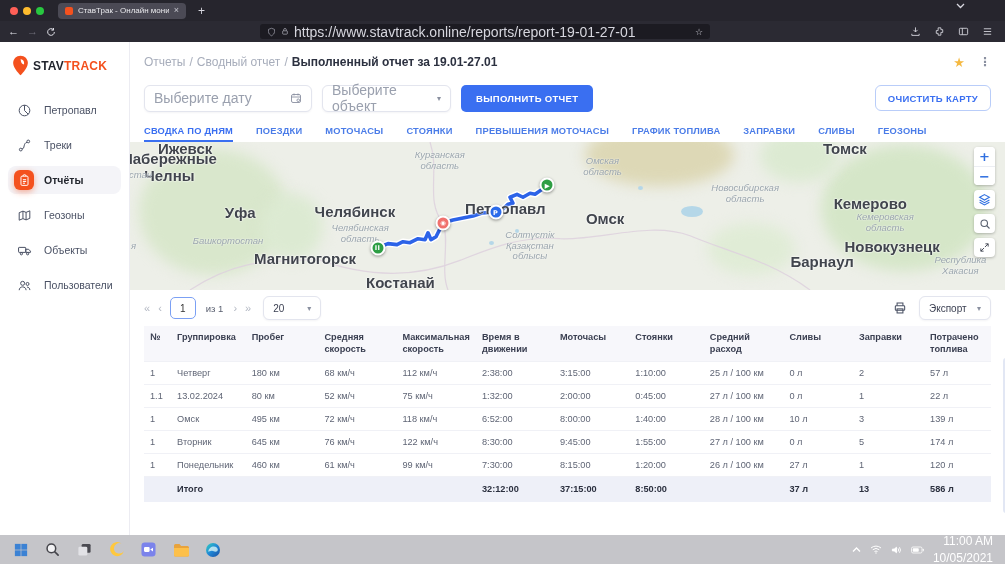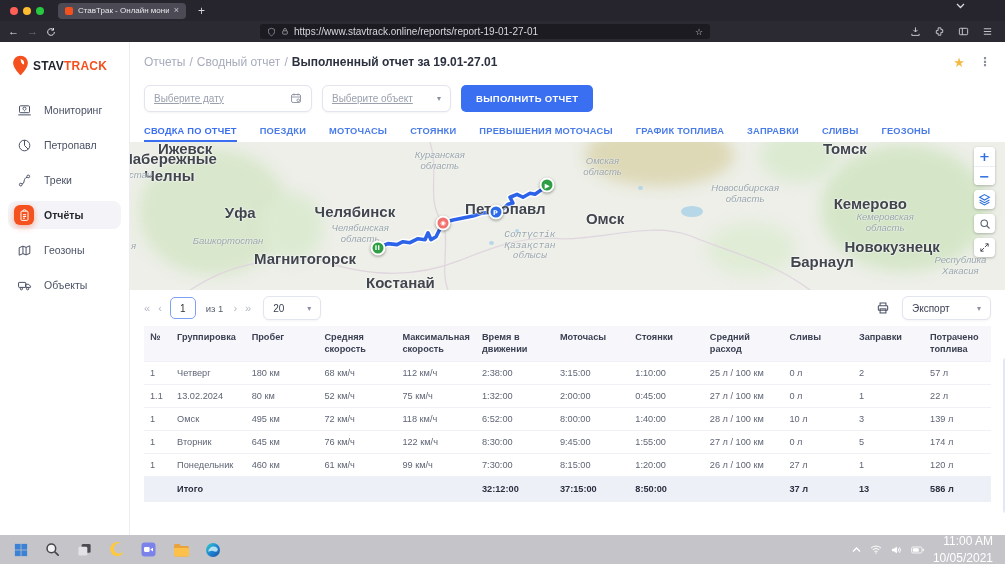--- a/index.html
+++ b/index.html
@@ -16,21 +16,21 @@
   .btab { display:flex; align-items:center; gap:5px; background:#4b4a55; border-radius:4px; height:16px; padding:0 7px; width:128px; }
   .fav { width:8px; height:8px; border-radius:2px; background:#f4511e; flex:none; }
   .btab-title { flex:1; font-size:8px; color:#e8e8ec; white-space:nowrap; overflow:hidden; }
   .btab-close { color:#c6c6cf; font-size:9px; line-height:1; }
   .newtab { color:#d8d8e0; font-size:12px; margin-left:12px; }
   .strip-chevron { position:absolute; right:40px; top:3px; }
   .btoolbar { height:21px; display:flex; align-items:center; padding:0 8px; gap:8px; }
   .nav-ic { color:#e2e2ea; font-size:11px; line-height:1; }
   .nav-ic.dim { color:#6f6e7a; }
   .urlbar { width:450px; height:15px; background:#1c1b22; border-radius:3px; display:flex; align-items:center; gap:5px; padding:0 7px; margin-left:196px; }
-  .url-text { flex:1; font-size:10px; color:#d6d6de; white-space:nowrap; overflow:hidden; }
+  .url-text { flex:1; font-size:14px; color:#d6d6de; white-space:nowrap; overflow:hidden; }
   .url-star { color:#c9c9d2; font-size:9px; font-family:"DejaVu Sans",sans-serif; }
   .tb-icons { margin-left:auto; display:flex; gap:13px; align-items:center; padding-right:4px; }
   .ci svg { display:block; }
 
   
   .app { position:absolute; top:42px; bottom:29px; left:0; right:0; display:flex; background:#f6f7fa; }
   .sidebar { width:130px; background:#fff; border-right:1px solid #ececf2; flex:none; }
   .logo { display:flex; align-items:center; gap:4px; padding:13px 8px 14px 12px; }
   .brand { font-size:12px; font-weight:800; letter-spacing:.2px; white-space:nowrap; }
   .brand .b1 { color:#23262e; } .brand .b2 { color:#f4511e; }
@@ -44,21 +44,21 @@
   .page-header { height:40px; background:#fff; display:flex; align-items:center; padding:0 14px; }
   .breadcrumb { font-size:12px; color:#a7adbb; }
   .breadcrumb .sep { margin:0 4px; }
   .breadcrumb .crumb.current { color:#2c3140; font-weight:700; }
   .header-actions { margin-left:auto; display:flex; align-items:center; gap:14px; }
   .star { color:#f5b942; font-size:13px; font-family:"DejaVu Sans",sans-serif; }
   .kebab { color:#8a90a0; font-size:12px; font-weight:700; font-family:"DejaVu Sans",sans-serif; }
 
   .filter-row { height:40px; background:#fff; display:flex; align-items:center; gap:10px; padding:0 14px 8px; }
   .fld { height:27px; border:1px solid #e3e5ee; border-radius:6px; background:#fff; display:flex; align-items:center; justify-content:space-between; padding:0 9px; box-shadow:0 1px 2px rgba(30,40,80,.05); }
-  .fld .ph { font-size:10px; color:#9aa0ae;text-decoration:underline; }
+  .fld .ph { font-size:14px; color:#9aa0ae; }
   .fld.date { width:168px; }
   .fld.obj { width:129px; }
   .caret { color:#8a90a0; font-size:8px; font-family:"DejaVu Sans",sans-serif; }
   .btn-run { height:27px; background:#3a6ff1; border:none; color:#fff; font-family:inherit; font-size:9.5px; font-weight:700; letter-spacing:.3px; border-radius:5px; padding:0 15px; cursor:pointer; }
   .btn-clear { margin-left:auto; height:26px; background:#fff; border:1px solid #b9cdf9; color:#3a6ff1; font-family:inherit; font-size:9.5px; font-weight:700; letter-spacing:.3px; border-radius:6px; padding:0 12px; cursor:pointer; }
 
   .tabs-row { height:20px; background:#fff; display:flex; gap:23px; padding:0 14px; align-items:flex-end; }
   .tab-item { font-size:9.3px; font-weight:700; color:#4a7ce8; letter-spacing:.2px; padding-bottom:4px; border-bottom:2px solid transparent; white-space:nowrap; cursor:pointer; }
   .tab-item.active { color:#3a6ff1; border-bottom-color:#3a6ff1; }
 
@@ -77,21 +77,21 @@
   .ctrl-group .ctrl { box-shadow:none; border-radius:0; }
   .ctrl-group .ctrl + .ctrl { border-top:1px solid #eceef3; }
 
   
   .bar2 { height:36px; background:#fff; display:flex; align-items:center; gap:8px; padding:0 14px; }
   .pg-btn { color:#b3b8c3; font-size:11px; cursor:pointer; }
   .pg-input { width:26px; height:22px; border:1.5px solid #7ba0f4; border-radius:5px; text-align:center; font-size:10px; color:#333; font-family:inherit; outline:none; }
   .pg-of { font-size:9.5px; color:#5a6070; margin:0 2px; }
   .mini-select { height:24px; border:1px solid #e3e5ee; border-radius:6px; background:#fff; display:flex; align-items:center; justify-content:space-between; padding:0 9px; font-size:10px; color:#3a3f51; box-shadow:0 1px 2px rgba(30,40,80,.05); cursor:pointer; }
   .mini-select.size { width:58px; margin-left:4px; }
-  .mini-select.export { width:89px; }
+  .mini-select.export { width:72px; }
   .bar2-right { margin-left:auto; display:flex; align-items:center; gap:12px; }
 
   .table-wrap { background:#fff; flex:1; padding:0 14px 10px; position:relative; }
   table { width:100%; border-collapse:collapse; table-layout:fixed; }
   thead th { background:#f7f7fb; text-align:left; font-size:9.2px; font-weight:700; color:#3a3f51; padding:6px 6px; line-height:1.25; vertical-align:top; }
   tbody td { font-size:9.2px; color:#5f6575; padding:0 6px; height:23px; border-bottom:1px solid #f0f1f6; background:#fff; }
   tbody tr:first-child td { border-top:1px solid #f0f1f6; }
   tfoot td { font-size:9.2px; background:#eef0f8; font-weight:700; color:#2c3140; height:25px; padding:0 6px; }
   .scroll-thumb { position:absolute; right:-4px; top:32px; width:6px; height:155px; background:#e2e7f4; border-radius:3px; }
 
@@ -184,30 +184,20 @@
               <path d="M12 1C6 1 1.5 5.6 1.5 11.4 1.5 19 12 29 12 29s10.5-10 10.5-17.6C22.5 5.6 18 1 12 1z" fill="#f4511e"></path>
               <path d="M12 6.2c2.9 0 5.2 2.3 5.2 5.2 0 .8-.2 1.6-.5 2.3-2.3-.8-4-3-4.2-5.6-.2-.8-.3-1.4-.5-1.9z" fill="#fff"></path>
             </svg>
         </span>
         <span class="brand"><span class="b1">STAV</span><span class="b2">TRACK</span></span>
       </div>
       <nav class="menu">
           <div class="menu-item">
             <span class="ic">
               <svg width="15" height="15" viewBox="0 0 24 24" fill="none" stroke="currentColor" stroke-width="1.6">
-                <rect x="4" y="4.5" width="16" height="11" rx="1.5"></rect>
-                <path d="M2 19h20"></path>
-                <path d="M12 12.5c1.6-1.4 2.4-2.5 2.4-3.6A2.4 2.4 0 0 0 12 6.5a2.4 2.4 0 0 0-2.4 2.4c0 1.1.8 2.2 2.4 3.6z"></path>
-              </svg>
-            </span>
-            <span>Мониторинг</span>
-          </div>
-          <div class="menu-item">
-            <span class="ic">
-              <svg width="15" height="15" viewBox="0 0 24 24" fill="none" stroke="currentColor" stroke-width="1.6">
                 <circle cx="12" cy="12" r="8.5"></circle>
                 <path d="M12 3.5V12l6 6"></path>
               </svg>
             </span>
             <span>Петропавл</span>
           </div>
           <div class="menu-item">
             <span class="ic">
               <svg width="15" height="15" viewBox="0 0 24 24" fill="none" stroke="currentColor" stroke-width="1.6">
                 <circle cx="6" cy="18.5" r="2.2"></circle>
@@ -239,20 +229,31 @@
           <div class="menu-item">
             <span class="ic">
               <svg width="15" height="15" viewBox="0 0 24 24" fill="none" stroke="currentColor" stroke-width="1.6">
                 <rect x="2.5" y="7" width="11.5" height="8" rx="1"></rect>
                 <path d="M14 10h4.5l3 3v2H14z"></path>
                 <circle cx="7" cy="17.2" r="1.8"></circle>
                 <circle cx="17" cy="17.2" r="1.8"></circle>
               </svg>
             </span>
             <span>Объекты</span>
+          </div>
+          <div class="menu-item">
+            <span class="ic">
+              <svg width="15" height="15" viewBox="0 0 24 24" fill="none" stroke="currentColor" stroke-width="1.6">
+                <circle cx="9" cy="8.5" r="3.2"></circle>
+                <path d="M3.5 19.5c0-3.2 2.4-5.3 5.5-5.3s5.5 2.1 5.5 5.3"></path>
+                <circle cx="16.8" cy="9.5" r="2.4"></circle>
+                <path d="M16 14.4c2.7.3 4.6 2.1 4.6 4.9"></path>
+              </svg>
+            </span>
+            <span>Пользователи</span>
           </div>
         </nav>
     </aside>
 
     <div class="main">
       <div class="page-header">
         <div class="breadcrumb"><span class="crumb">Отчеты</span><span class="sep">/</span><span class="crumb">Сводный отчет</span><span class="sep">/</span><span class="crumb current">Выполненный отчет за 19.01-27.01</span></div>
         <div class="header-actions">
           <span class="star">★</span>
           <span class="kebab">⋮</span>
@@ -268,24 +269,25 @@
                 <path d="M3 10h18M8 3v4M16 3v4"></path>
                 <circle cx="16.5" cy="16.5" r="2.6"></circle>
               </svg>
           </span>
         </div>
         <div class="fld obj">
           <span class="ph">Выберите объект</span>
           <span class="caret">▾</span>
         </div>
         <button class="btn-run">ВЫПОЛНИТЬ ОТЧЕТ</button>
+        <button class="btn-clear">ОЧИСТИТЬ КАРТУ</button>
       </div>
 
       <div class="tabs-row">
-          <span class="tab-item active">СВОДКА ПО ОТЧЕТ</span>
+          <span class="tab-item active">СВОДКА ПО ДНЯМ</span>
           <span class="tab-item">ПОЕЗДКИ</span>
           <span class="tab-item">МОТОЧАСЫ</span>
           <span class="tab-item">СТОЯНКИ</span>
           <span class="tab-item">ПРЕВЫШЕНИЯ МОТОЧАСЫ</span>
           <span class="tab-item">ГРАФИК ТОПЛИВА</span>
           <span class="tab-item">ЗАПРАВКИ</span>
           <span class="tab-item">СЛИВЫ</span>
           <span class="tab-item">ГЕОЗОНЫ</span>
         </div>
 
@@ -315,21 +317,21 @@
             <div class="map-label region" style="left: 11.2%; top: 67%;">Башкортостан</div>
             <div class="map-label region" style="left: 0.4%; top: 70%;">я</div>
             <div class="map-label city" style="left: 25.7%; top: 47%;">Челябинск</div>
             <div class="map-label region" style="left: 26.3%; top: 62%;">Челябинская
 область</div>
             <div class="map-label city" style="left: 20%; top: 79%;">Магнитогорск</div>
             <div class="map-label city" style="left: 30.9%; top: 95%;">Костанай</div>
             <div class="map-label region" style="left: 35.4%; top: 13%;">Курганская
 область</div>
             <div class="map-label city" style="left: 42.9%; top: 45%;">Петропавл</div>
-            <div class="map-label region" style="left: 45.7%; top: 70%; font-family: Liberation Mono, monospace;">Солтүстік
+            <div class="map-label region" style="left: 45.7%; top: 70%;">Солтүстік
 Қазақстан
 облысы</div>
             <div class="map-label region" style="left: 54%; top: 17%;">Омская
 область</div>
             <div class="map-label city" style="left: 54.3%; top: 52%;">Омск</div>
             <div class="map-label region" style="left: 70.3%; top: 35%;">Новосибирская
 область</div>
             <div class="map-label city" style="left: 81.7%; top: 5%;">Томск</div>
             <div class="map-label city" style="left: 84.6%; top: 42%;">Кемерово</div>
             <div class="map-label region" style="left: 86.3%; top: 55%;">Кемеровская

